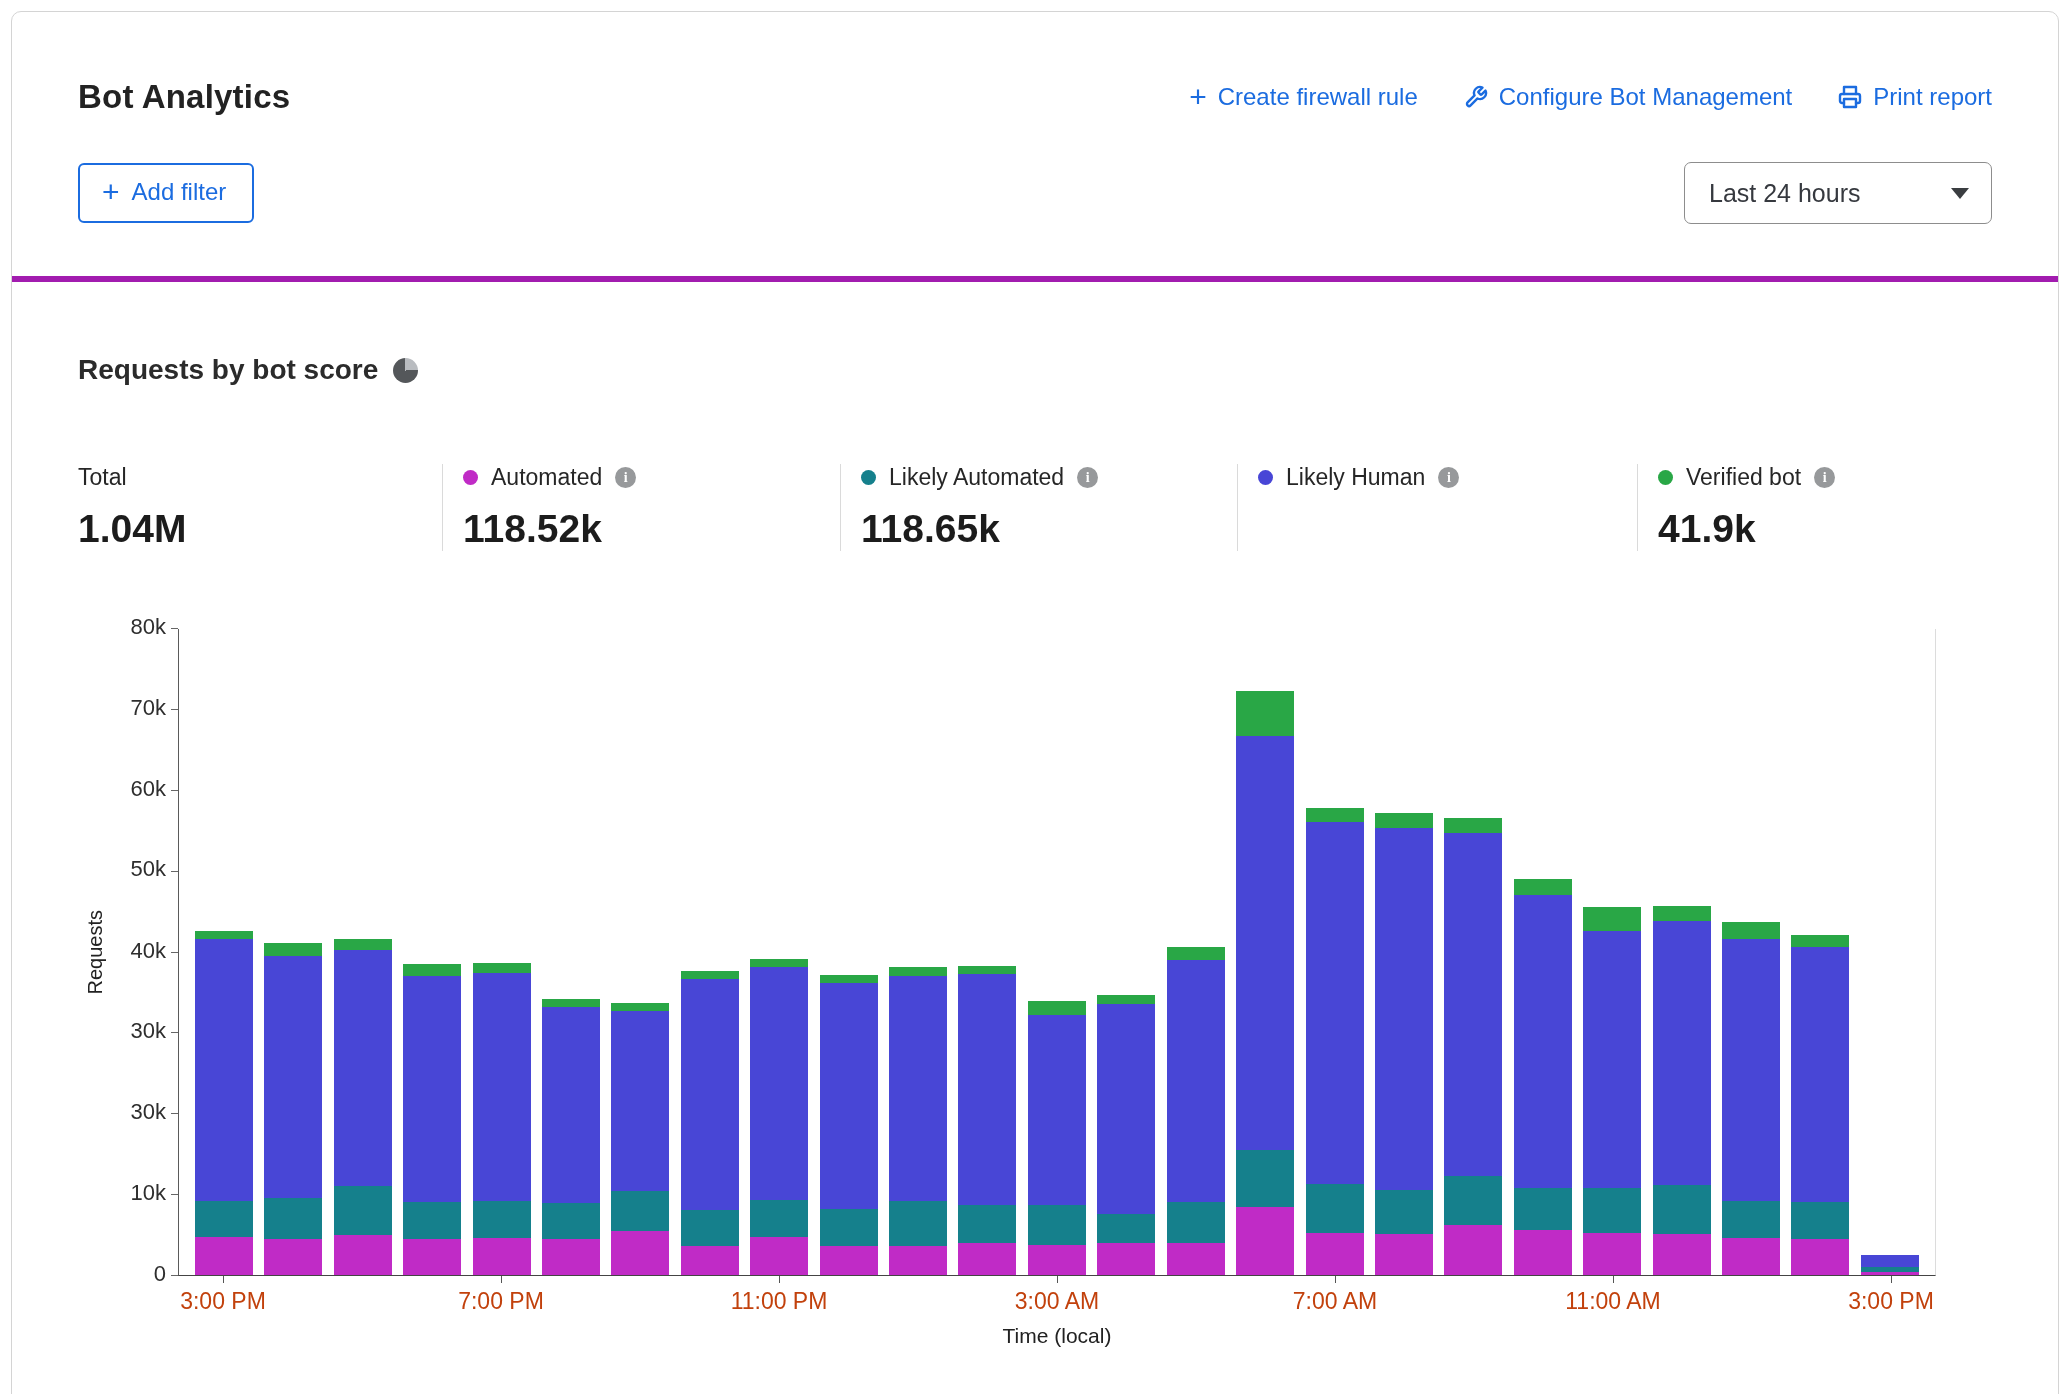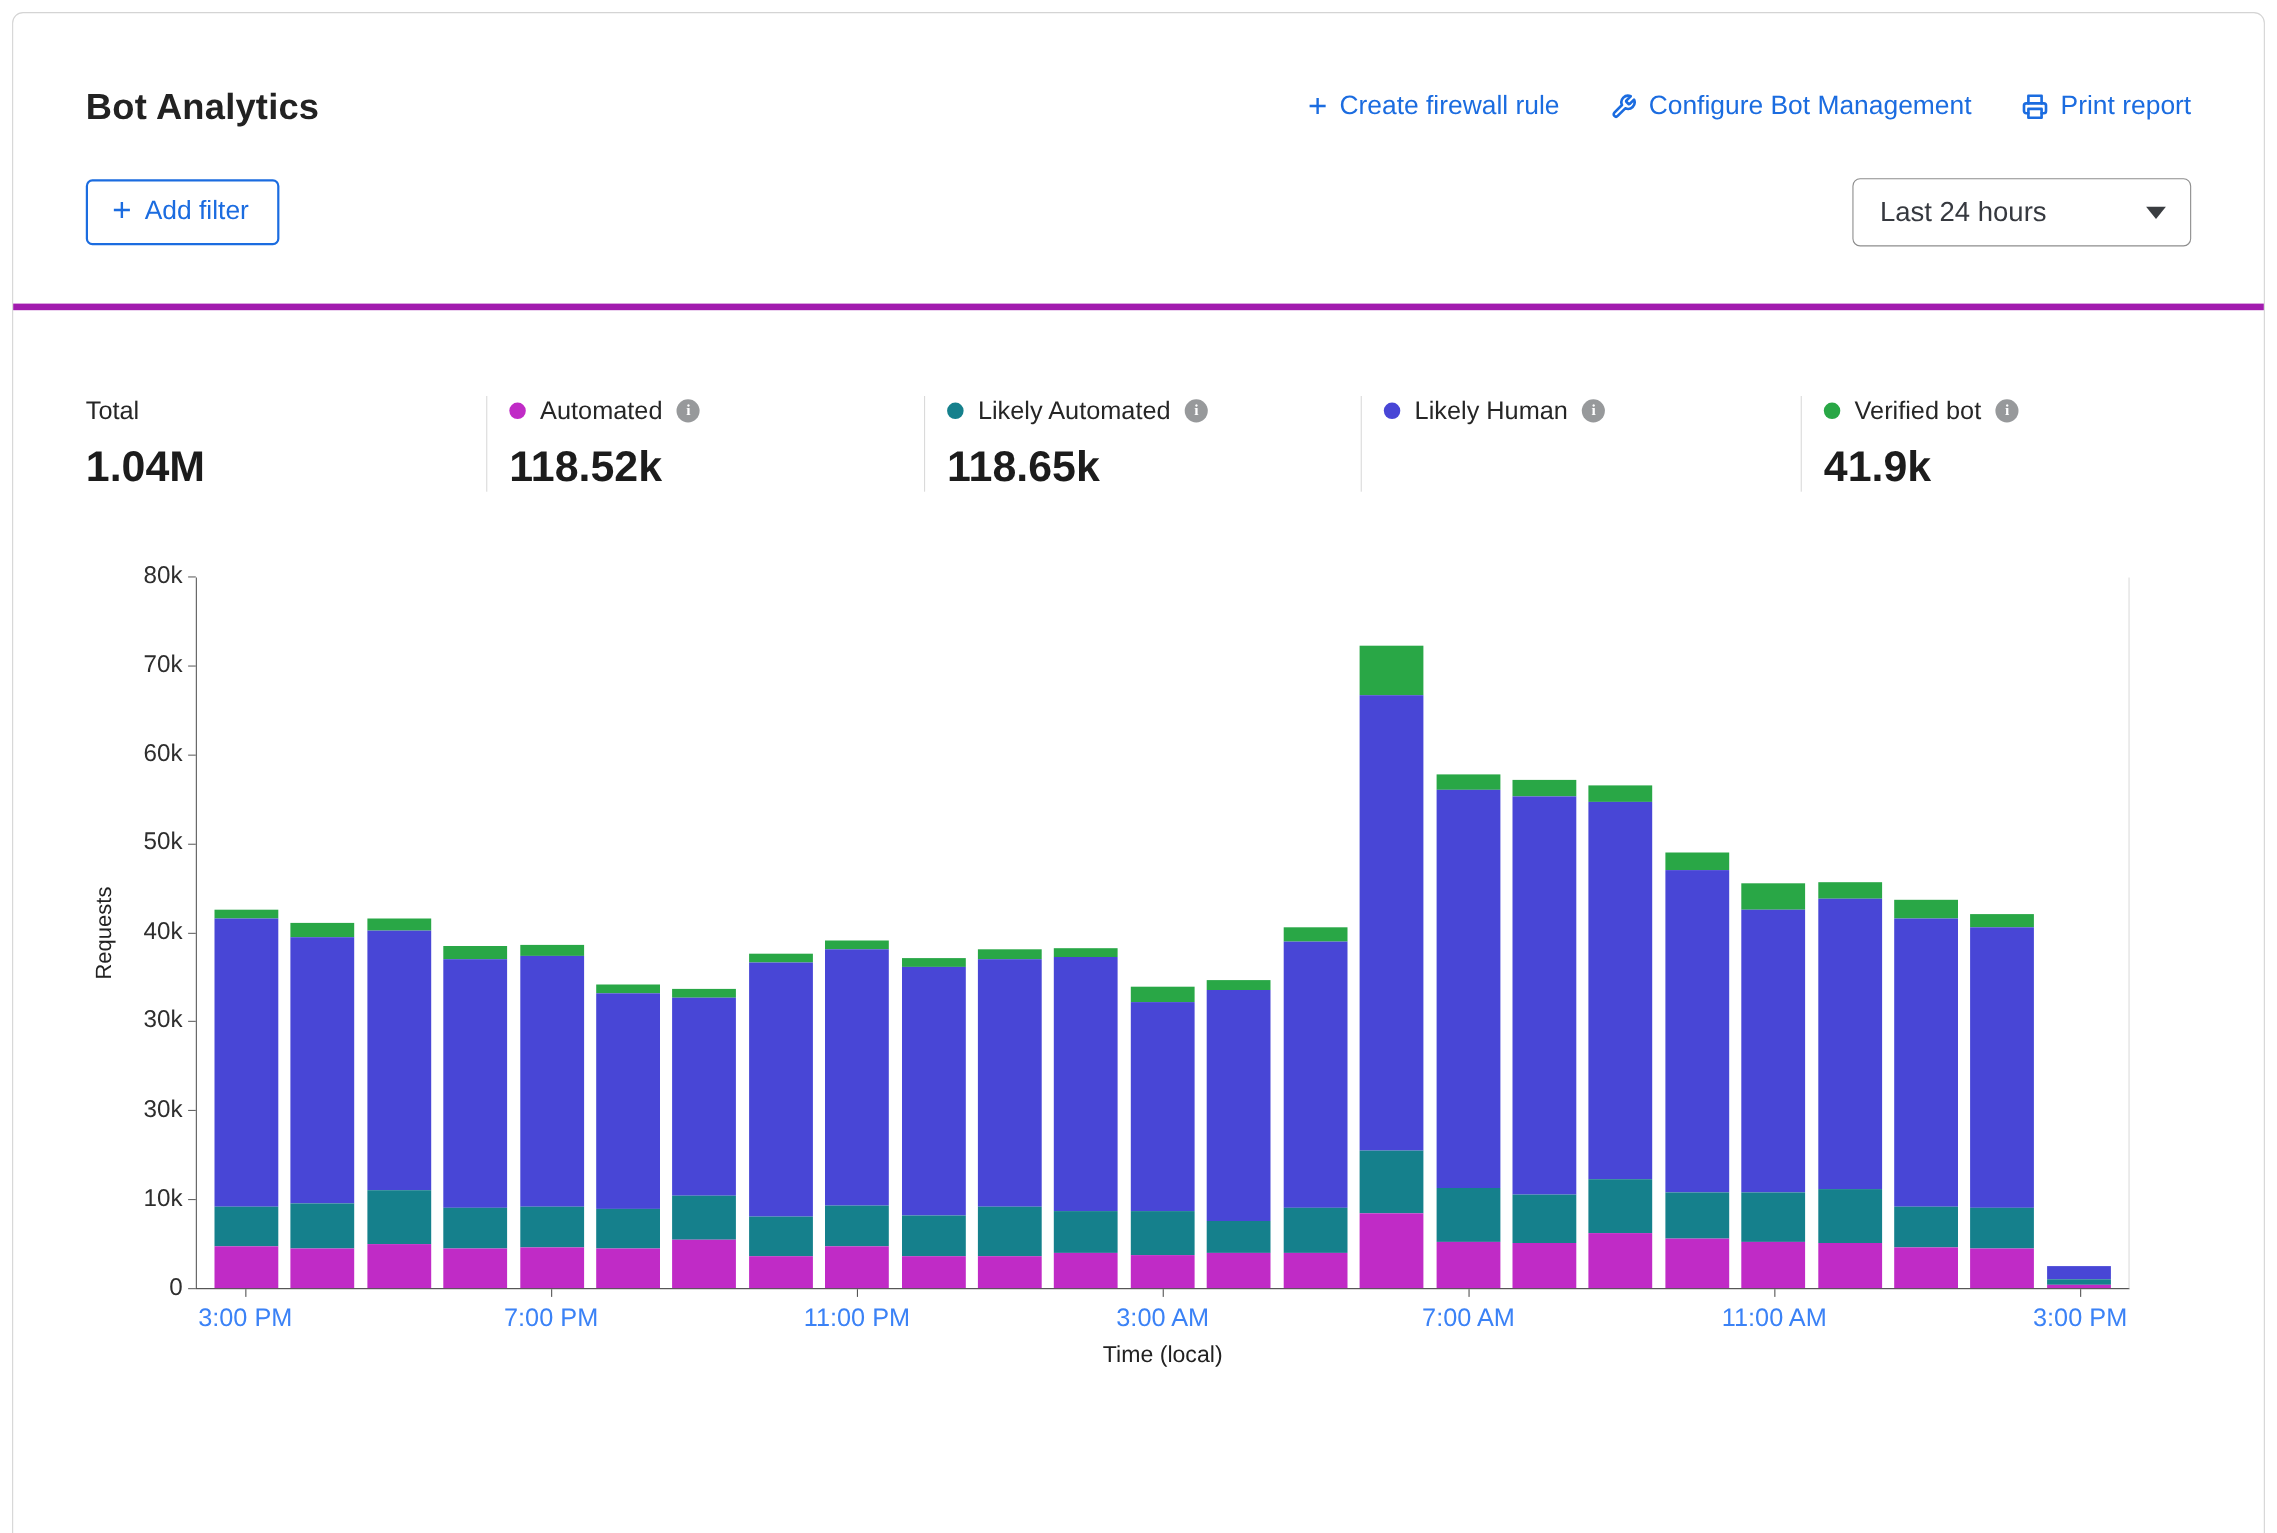--- a/index.html
+++ b/index.html
@@ -37,21 +37,21 @@
   .y-label { position:absolute; right:12px; font-size:22px; color:#2e2e2e; white-space:nowrap; }
   .y-tick { position:absolute; right:0; width:7px; height:1px; background:#666; }
   .plot-col { flex:1; min-width:0; }
   .plot { position:relative; height:647px; border-left:1px solid #5a5a5a; border-bottom:1px solid #444; border-right:1px solid #dcdcdc; }
   .bars { position:absolute; left:0; right:0; top:0; bottom:0; display:flex; align-items:flex-end; justify-content:space-between; padding:0 16px; }
   .bar { width:58px; display:flex; flex-direction:column-reverse; flex:none; }
   .seg { width:100%; }
   .x-axis { display:flex; justify-content:space-between; padding:0 16px; position:relative; height:42px; }
   .x-cell { width:58px; position:relative; flex:none; }
   .x-tick { position:absolute; left:50%; top:0; width:1px; height:7px; background:#555; }
-  .x-label { position:absolute; left:50%; transform:translateX(-50%); top:12px; white-space:nowrap; font-size:23px; color:#3b82f6; }
+  .x-label { position:absolute; left:50%; transform:translateX(-50%); top:12px; white-space:nowrap; font-size:23px; color:#c2410c; }
   .x-title { text-align:center; font-size:21px; color:#222; margin-top:6px; }
   svg.icon { display:block; }
 </style>
 </head>
 <body>
 
 <div class="card">
 
   <div class="card-header">
     <div class="title-row">
@@ -88,20 +88,24 @@
       </button>
       <div class="time-select">
         <span>Last 24 hours</span>
         <span class="caret"></span>
       </div>
     </div>
   </div>
 
   <div class="content">
 
+    <div class="section-title-row">
+      <span class="section-title">Requests by bot score</span>
+      <span class="pie-icon"></span>
+    </div>
 
     <div class="stats">
       <div class="stat stat-0">
         <div class="stat-label-row">
           <span>Total</span>
         </div>
         <div class="stat-value">1.04M</div>
       </div>
       <div class="stat stat-1">
         <div class="stat-label-row">

